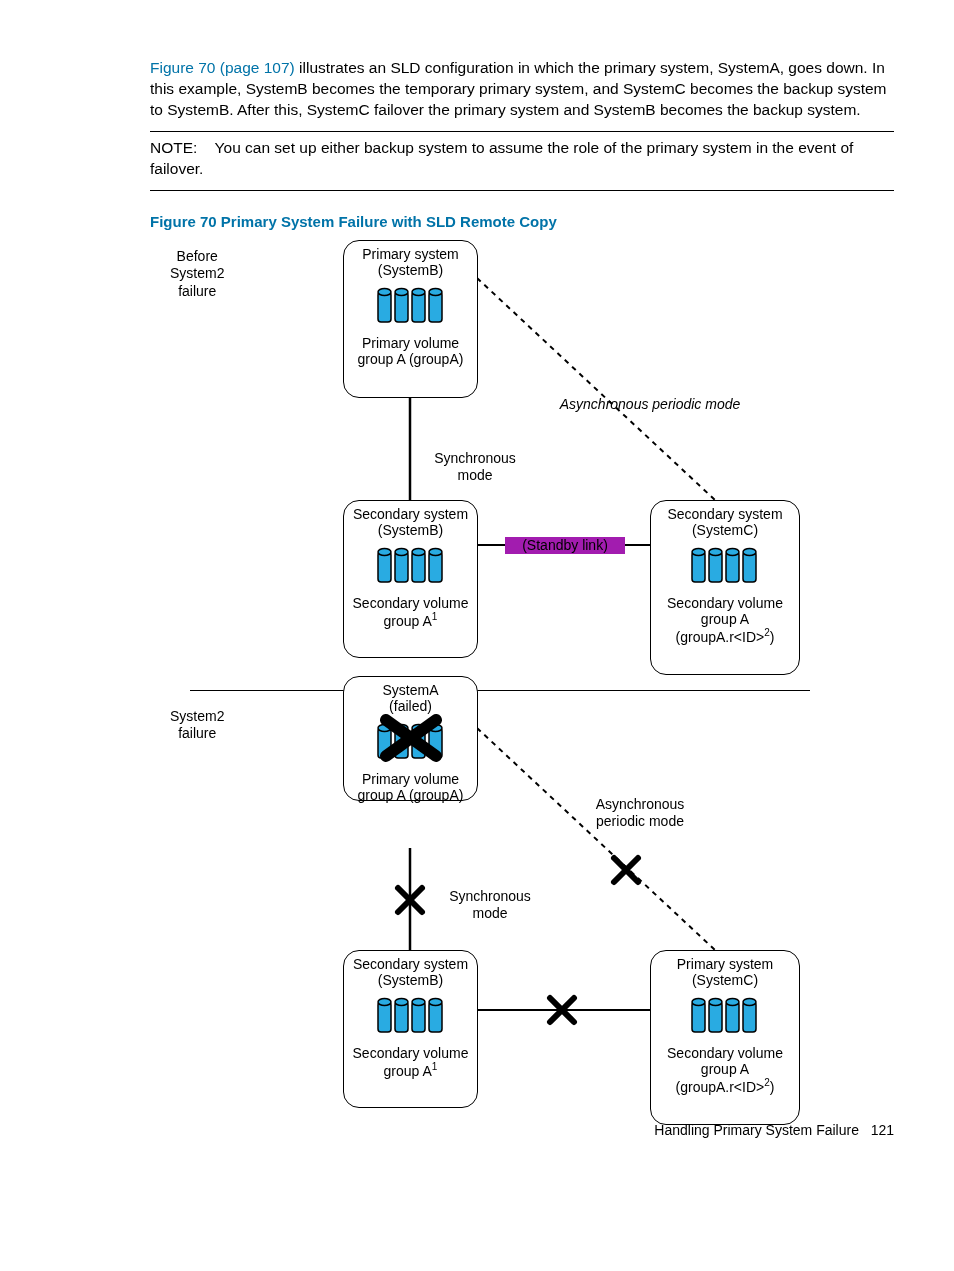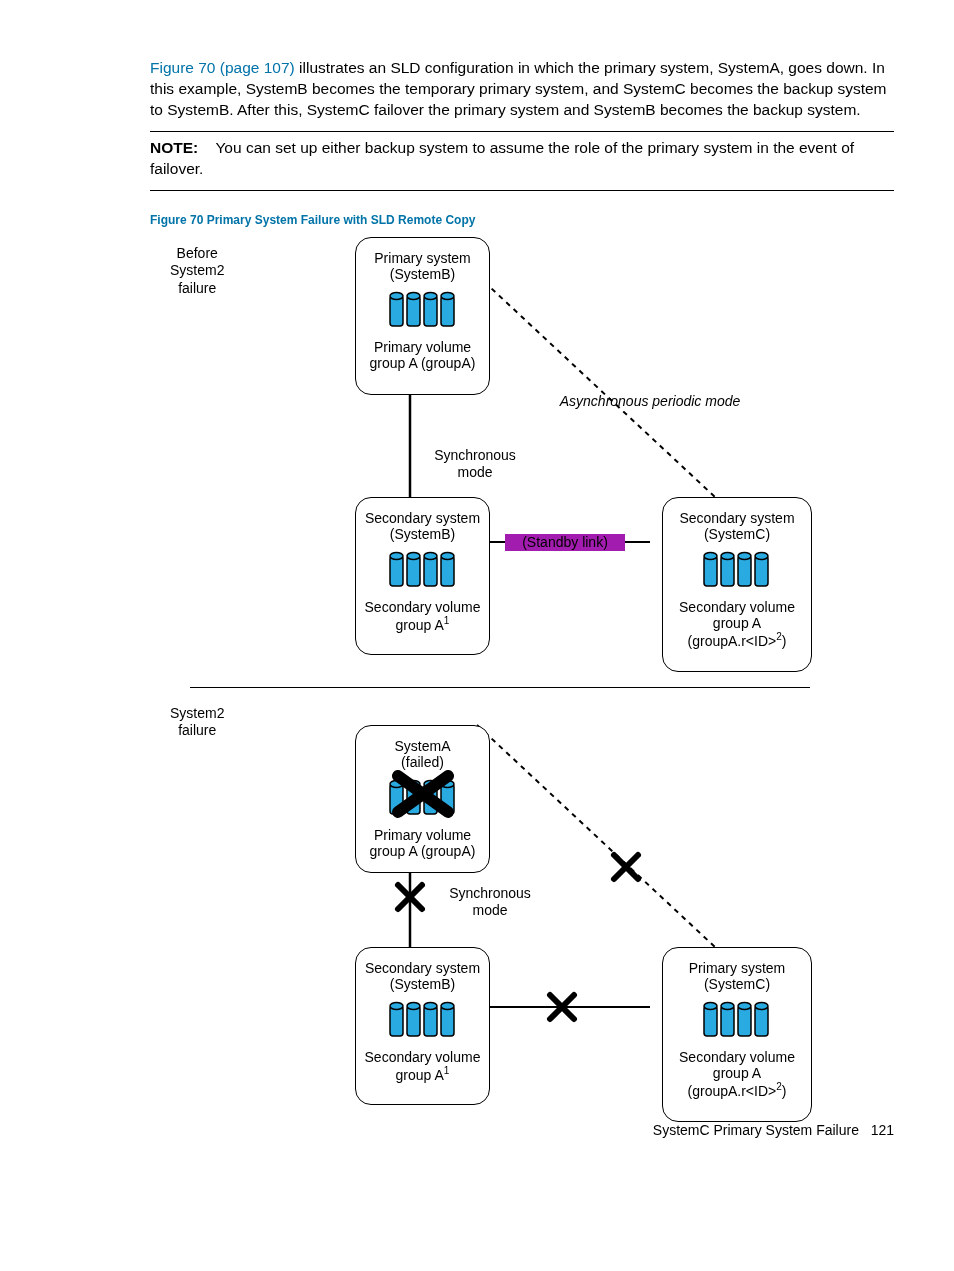--- a/index.html
+++ b/index.html
@@ -27,27 +27,27 @@
   hr.rule {
     border: none;
     border-top: 1px solid #000;
     margin: 10px 0 6px 90px;
   }
   .note-line {
     margin: 0 0 0 90px;
     line-height: 1.35;
   }
   .note-label {
-    font-weight: bold;
+    font-weight: normal;
   }
   .fig-caption {
     color: #0073a8;
     font-weight: bold;
     margin: 22px 0 10px 90px;
-    font-size: 12px;
+    font-size: 15px;
   }
   .diagram {
     position: relative;
     margin-left: 90px;
     width: 690px;
     height: 880px;
     font-size: 14px;
   }
   .dlabel {
     position: absolute;
@@ -58,23 +58,22 @@
     position: absolute;
     text-align: center;
     line-height: 1.25;
   }
   .sysbox {
     position: absolute;
     border: 1.8px solid #000;
     border-radius: 16px;
     text-align: center;
     box-sizing: border-box;
-    padding-top: 12px;
+    padding-top: 5px;
     background: #fff;
-    margin-left: 12px;
   }
   .disks {
     display: inline-block;
     margin: 6px 0 2px 0;
   }
   .sep {
     position: absolute;
     border-top: 1px solid #000;
   }
   .footer {
@@ -186,21 +185,21 @@
       <div><span>Secondary volume</span><br><span>group A</span><br><span>(groupA.r&lt;ID&gt;</span><span class="sup">2</span><span>)</span></div>
     </div>
 
     <div class="sep" style="left:40px;top:450px;width:620px;"></div>
 
     <div class="leftlabel" style="left:20px;top:468px;">
       <span>System2</span><br>
       <span>failure</span>
     </div>
 
-    <div class="sysbox" style="left:193px;top:488px;width:135px;height:148px;">
+    <div class="sysbox" style="left:193px;top:436px;width:135px;height:125px;">
       <div><span>SystemA</span><br><span>(failed)</span></div>
       <div style="position:relative;display:inline-block">
         <svg class="disks" width="70" height="46">
           <g fill="#29abe2" stroke="#000" stroke-width="1.5">
             <rect x="2" y="8" width="13" height="30" rx="3"></rect>
               <ellipse cx="8.5" cy="8" rx="6.5" ry="3.5"></ellipse>
             <rect x="19" y="8" width="13" height="30" rx="3"></rect>
               <ellipse cx="25.5" cy="8" rx="6.5" ry="3.5"></ellipse>
             <rect x="36" y="8" width="13" height="30" rx="3"></rect>
               <ellipse cx="42.5" cy="8" rx="6.5" ry="3.5"></ellipse>
@@ -211,20 +210,21 @@
         <svg width="70" height="46" style="position:absolute;left:0;top:0">
           <g stroke="#000" stroke-width="12" stroke-linecap="round">
             <line x1="10" y1="6" x2="60" y2="42"></line>
               <line x1="60" y1="6" x2="10" y2="42"></line>
           </g>
         </svg>
       </div>
       <div><span>Primary volume</span><br><span>group A (groupA)</span></div>
     </div>
 
+    <div class="dlabel" style="left:420px;top:556px;width:140px;"><span>Asynchronous</span><br><span>periodic mode</span></div>
     <div class="dlabel" style="left:280px;top:648px;width:120px;"><span>Synchronous</span><br><span>mode</span></div>
 
     <div class="sysbox" style="left:193px;top:710px;width:135px;height:158px;">
       <div><span>Secondary system</span><br><span>(SystemB)</span></div>
       <svg class="disks" width="70" height="46">
         <g fill="#29abe2" stroke="#000" stroke-width="1.5">
           <rect x="2" y="8" width="13" height="30" rx="3"></rect>
             <ellipse cx="8.5" cy="8" rx="6.5" ry="3.5"></ellipse>
           <rect x="19" y="8" width="13" height="30" rx="3"></rect>
             <ellipse cx="25.5" cy="8" rx="6.5" ry="3.5"></ellipse>
@@ -250,16 +250,16 @@
           <rect x="53" y="8" width="13" height="30" rx="3"></rect>
             <ellipse cx="59.5" cy="8" rx="6.5" ry="3.5"></ellipse>
         </g>
       </svg>
       <div><span>Secondary volume</span><br><span>group A</span><br><span>(groupA.r&lt;ID&gt;</span><span class="sup">2</span><span>)</span></div>
     </div>
 
   </div>
 
   <div class="footer">
-    <span>SystemC Primary System Failure</span>&nbsp;&nbsp;&nbsp;<span>121</span>
+    <span>Handling Primary System Failure</span>&nbsp;&nbsp;&nbsp;<span>121</span>
   </div>
 
 </div>
 
 </body></html>

